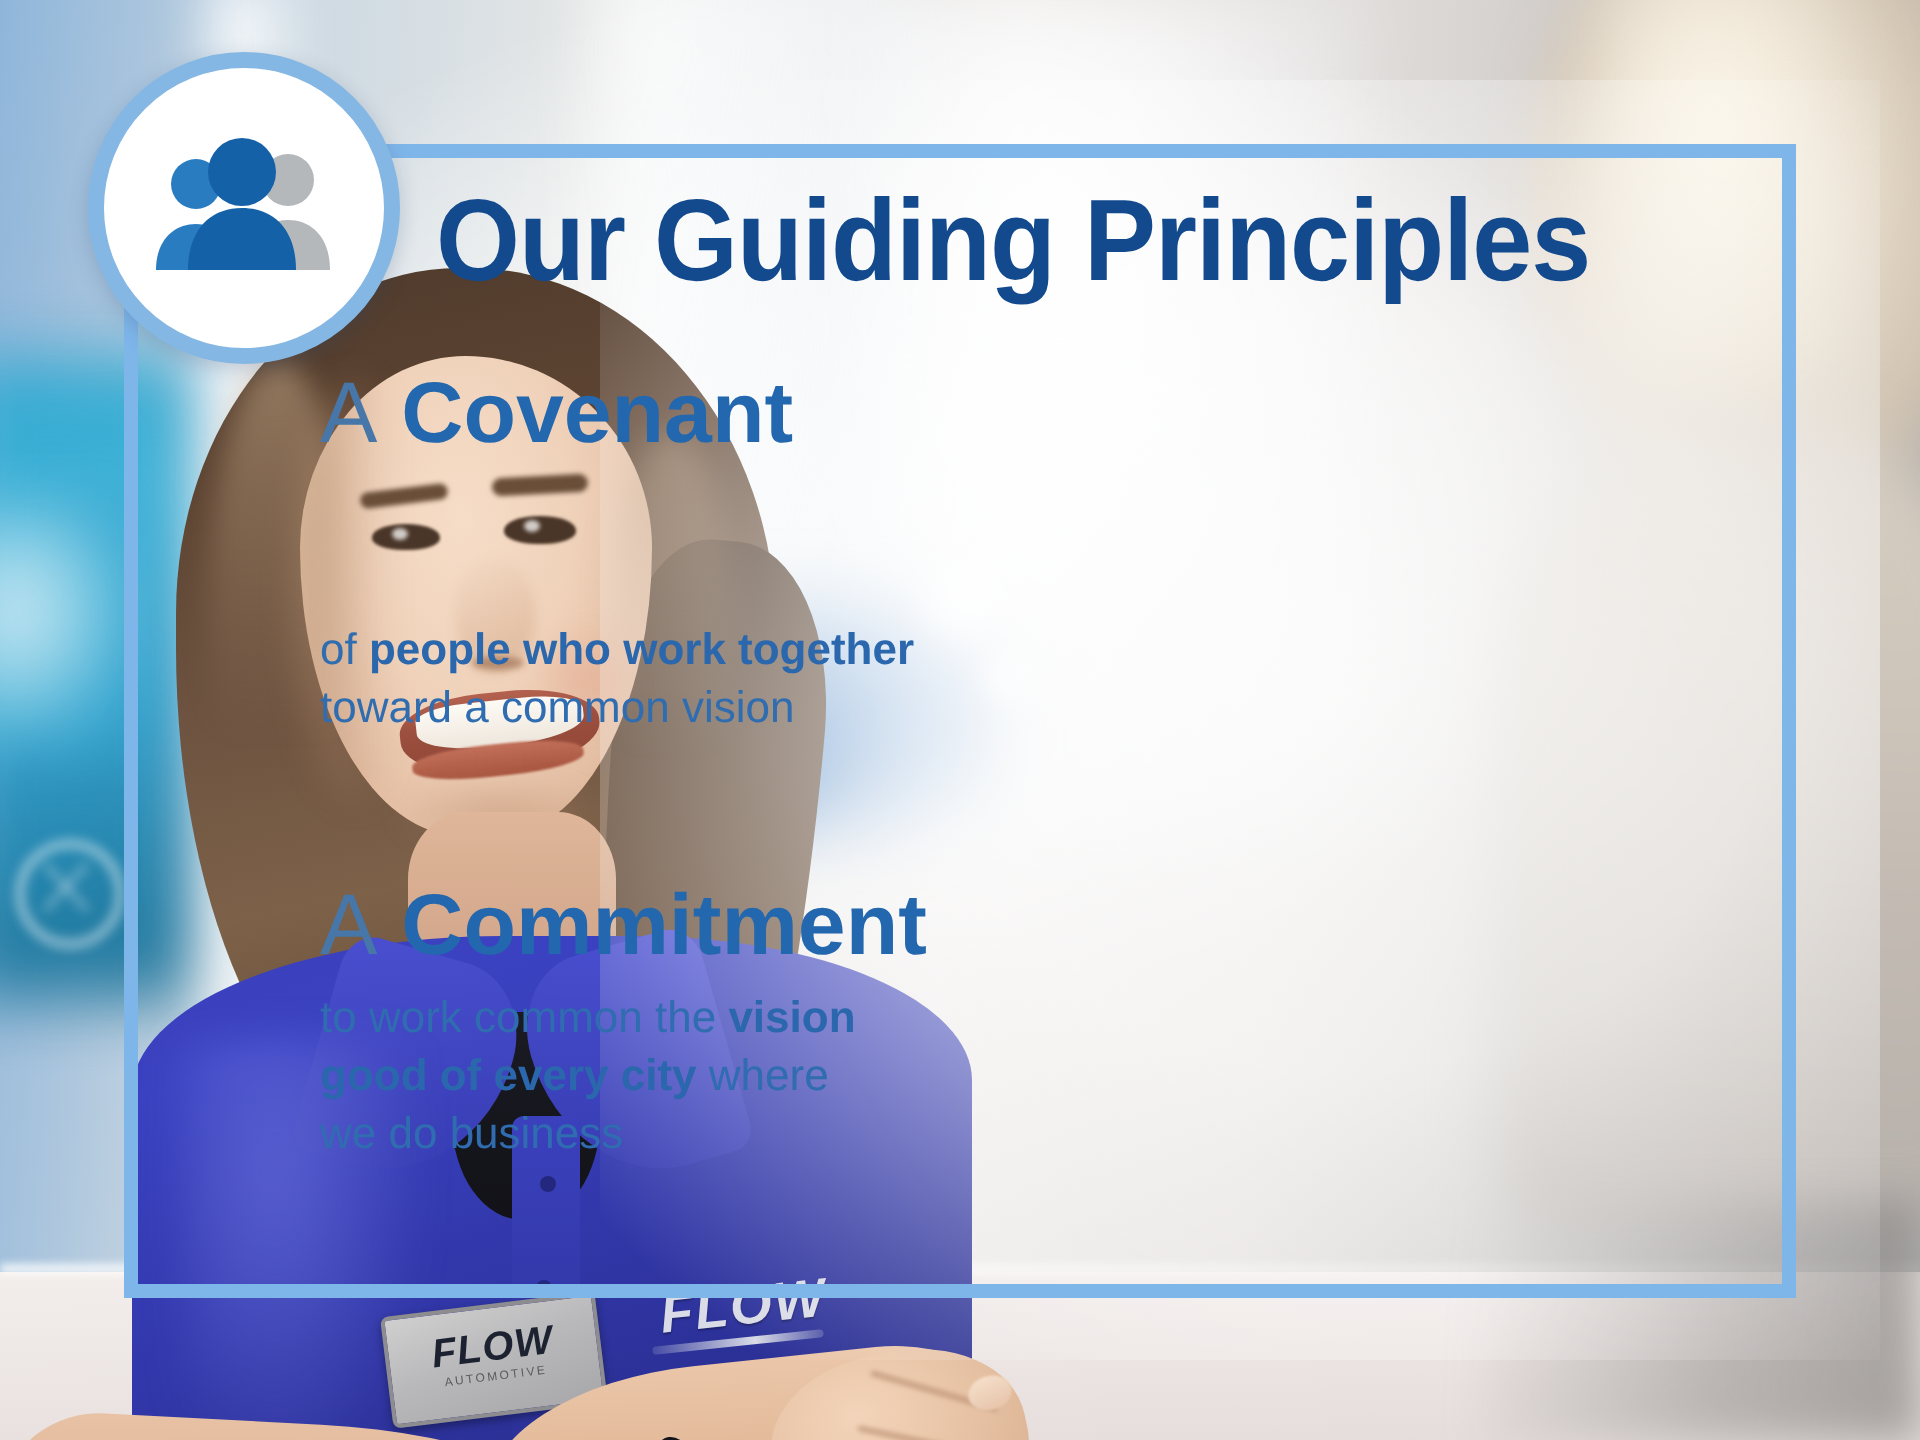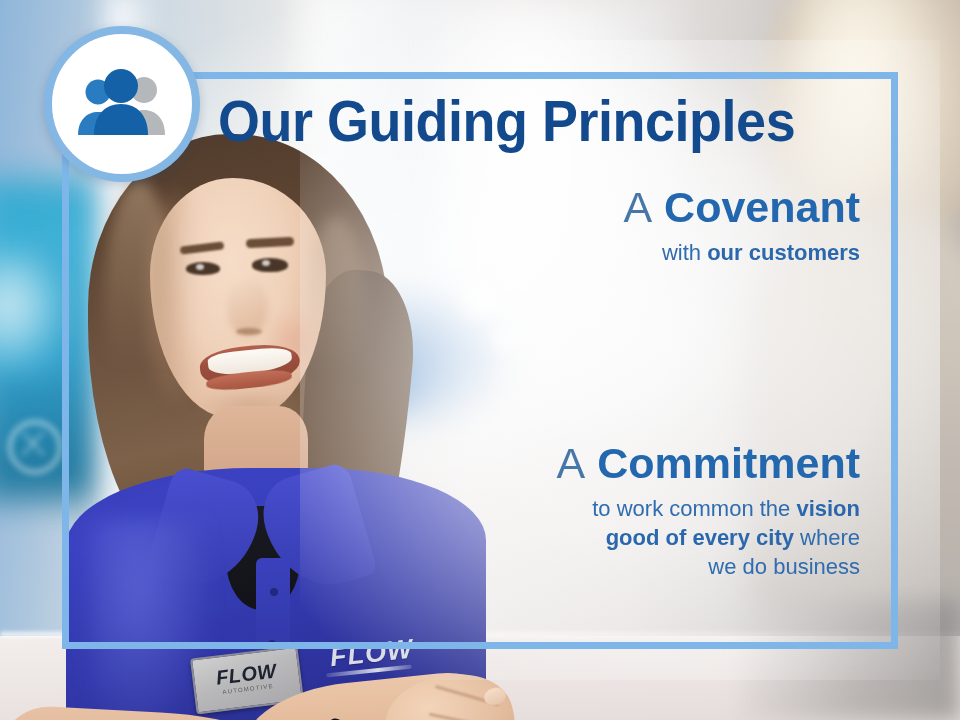--- a/index.html
+++ b/index.html
@@ -385,21 +385,21 @@
     font-weight: 700;
     letter-spacing: -0.5px;
     color: #134a8e;
     text-align: left;
     line-height: 1;
     white-space: nowrap;
     transform: scaleX(0.93);
     transform-origin: left center;
   }
 
-  .principle { position: absolute; text-align: right; width: 700px; left: 160px; }
+  .principle { position: absolute; width: 700px; left: 160px; }
   .p-head {
     color: #2a6bb4;
     font-size: 43px;
     line-height: 1.02;
     white-space: nowrap;
   }
   .p-head .lead { font-weight: 300; color: #4677a8; }
   .p-head .word { font-weight: 700; color: #2367ae; }
 
   .p-sub {
@@ -517,26 +517,27 @@
     <span class="sr">Three people group icon</span>
   </div>
 
   <div class="headline">Our Guiding Principles</div>
 
   <div class="principle" id="p1">
     <div class="p-head">
       <span class="lead">A</span>
       <span class="word">Covenant</span>
     </div>
+  </div>
+
+  <div class="principle" id="p2">
     <div class="p-sub">
-      <span>with </span><b>our customers</b>
+      <span>of </span><b>people who work together</b><br>
+      <span>toward a common vision</span>
     </div>
-  </div>
-
-  <div class="principle" id="p2">
   </div>
 
   <div class="principle" id="p3">
     <div class="p-head">
       <span class="lead">A</span>
       <span class="word">Commitment</span>
     </div>
     <div class="p-sub">
       <span>to work common the </span><b>vision</b><br>
       <b>good of every city</b><span> where</span><br>

